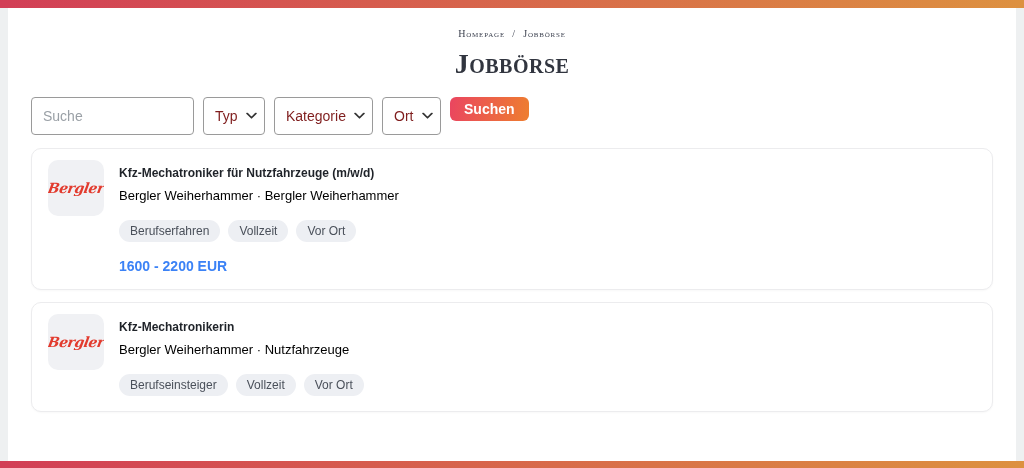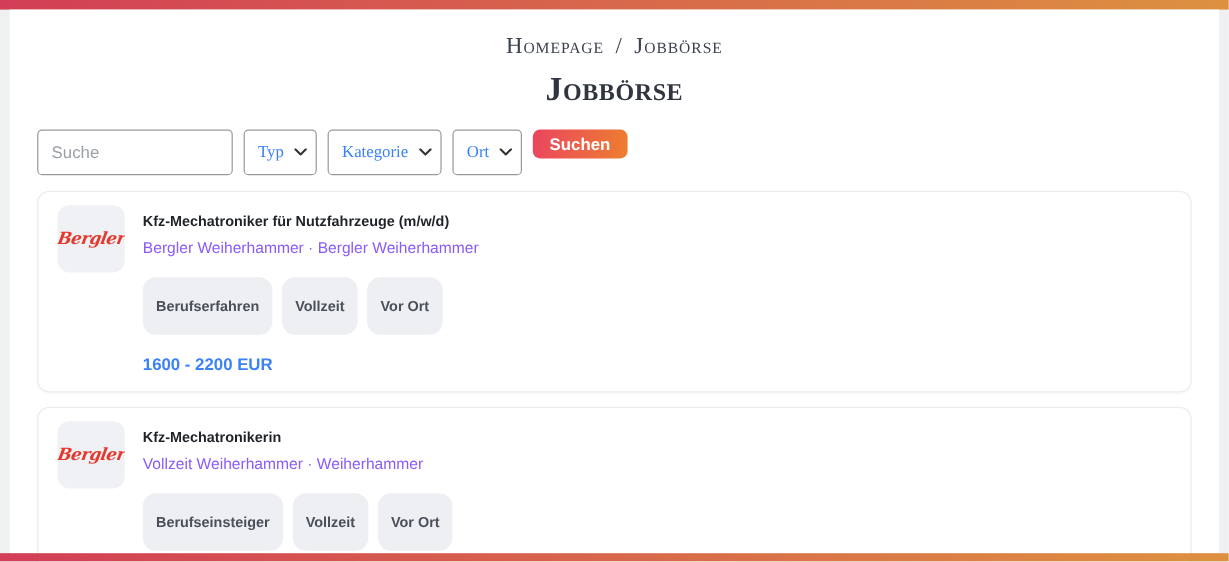--- a/index.html
+++ b/index.html
@@ -27,21 +27,21 @@
     position: absolute;
     top: 8px; left: 8px; right: 8px; bottom: 7px;
     background: #ffffff;
     padding: 20px 23px 0 23px;
   }
   
   .breadcrumb {
     text-align: center;
     font-family: "Liberation Serif", serif;
     font-variant: small-caps;
-    font-size: 19px;
+    font-size: 10px;
     letter-spacing: 0.8px;
     color: #3d4250;
   }
   .breadcrumb span { margin: 0 2px; }
   .breadcrumb .crumb-link { cursor: pointer; }
   .page-title {
     text-align: center;
     margin-top: 9px;
     font-family: "Liberation Serif", serif;
     font-variant: small-caps;
@@ -69,22 +69,22 @@
   .select-wrap { position: relative; }
   .select-wrap select {
     -webkit-appearance: none;
     appearance: none;
     height: 38px;
     border: 1px solid #9a9a9a;
     border-radius: 4px;
     background: #fff;
     padding: 0 26px 0 11px;
     font-size: 14px;
-    font-family: Liberation Serif, serif;
-    color: #3b82f6;
+    font-family: Liberation Sans, sans-serif;
+    color: #7f1d1d;
     width: 100%;
     cursor: pointer;
   }
   .sel-typ { width: 53px; }
   .sel-kategorie { width: 89px; }
   .sel-ort { width: 111px; }
   .chevron {
     position: absolute;
     right: 8px; top: 50%;
     transform: translateY(-50%);
@@ -139,37 +139,36 @@
   .job-info { margin-left: 15px; padding-top: 6px; }
   .job-title {
     font-size: 12px;
     font-weight: 700;
     color: #1f2329;
     line-height: 1.2;
   }
   .job-company {
     margin-top: 8px;
     font-size: 13px;
-    color: #8b5cf6;
+    color: #000000;
   }
   .job-tags {
     margin-left: 71px;
     margin-top: 4px;
     display: flex;
     gap: 8px;
   }
   .tag {
     background: #edeff3;
     color: #4a505a;
     font-size: 12px;
     line-height: 1;
-    padding: 18px 11px;
+    padding: 5px 11px;
     border-radius: 11px;
     white-space: nowrap;
-    font-weight: bold;
   }
   .job-salary {
     margin-left: 71px;
     margin-top: 16px;
     font-size: 14px;
     font-weight: 700;
     color: #3b82f6;
   }
 </style>
 </head>
@@ -247,21 +246,21 @@
         <div class="job-salary">1600 - 2200 EUR</div>
       </article>
 
       <article class="job-card">
         <div class="job-main">
           <div class="job-logo">
             <span class="logo-text">Bergler</span>
           </div>
           <div class="job-info">
             <h2 class="job-title">Kfz-Mechatronikerin</h2>
-            <div class="job-company">Vollzeit Weiherhammer · Weiherhammer</div>
+            <div class="job-company">Bergler Weiherhammer · Nutzfahrzeuge</div>
           </div>
         </div>
         <div class="job-tags">
           <span class="tag">Berufseinsteiger</span>
           <span class="tag">Vollzeit</span>
           <span class="tag">Vor Ort</span>
         </div>
       </article>
 
     </div>

